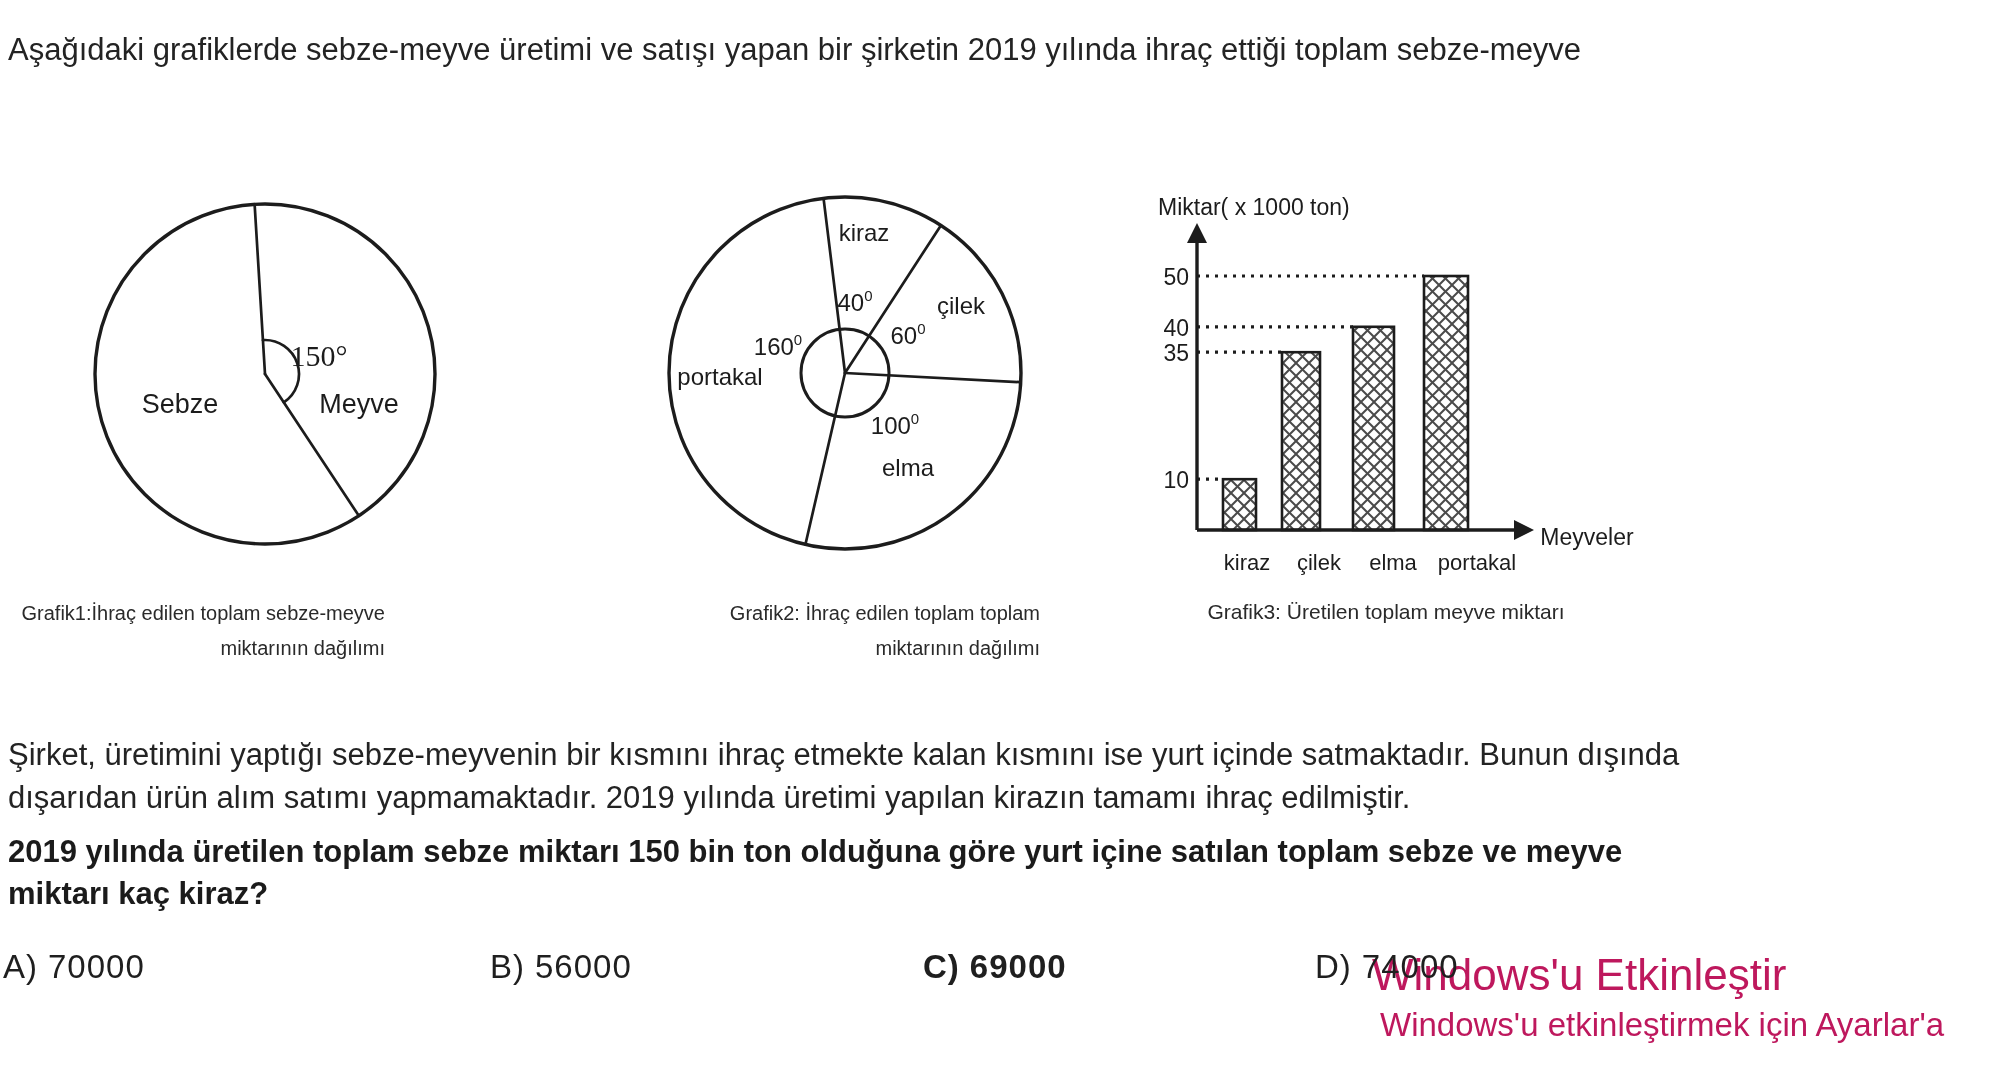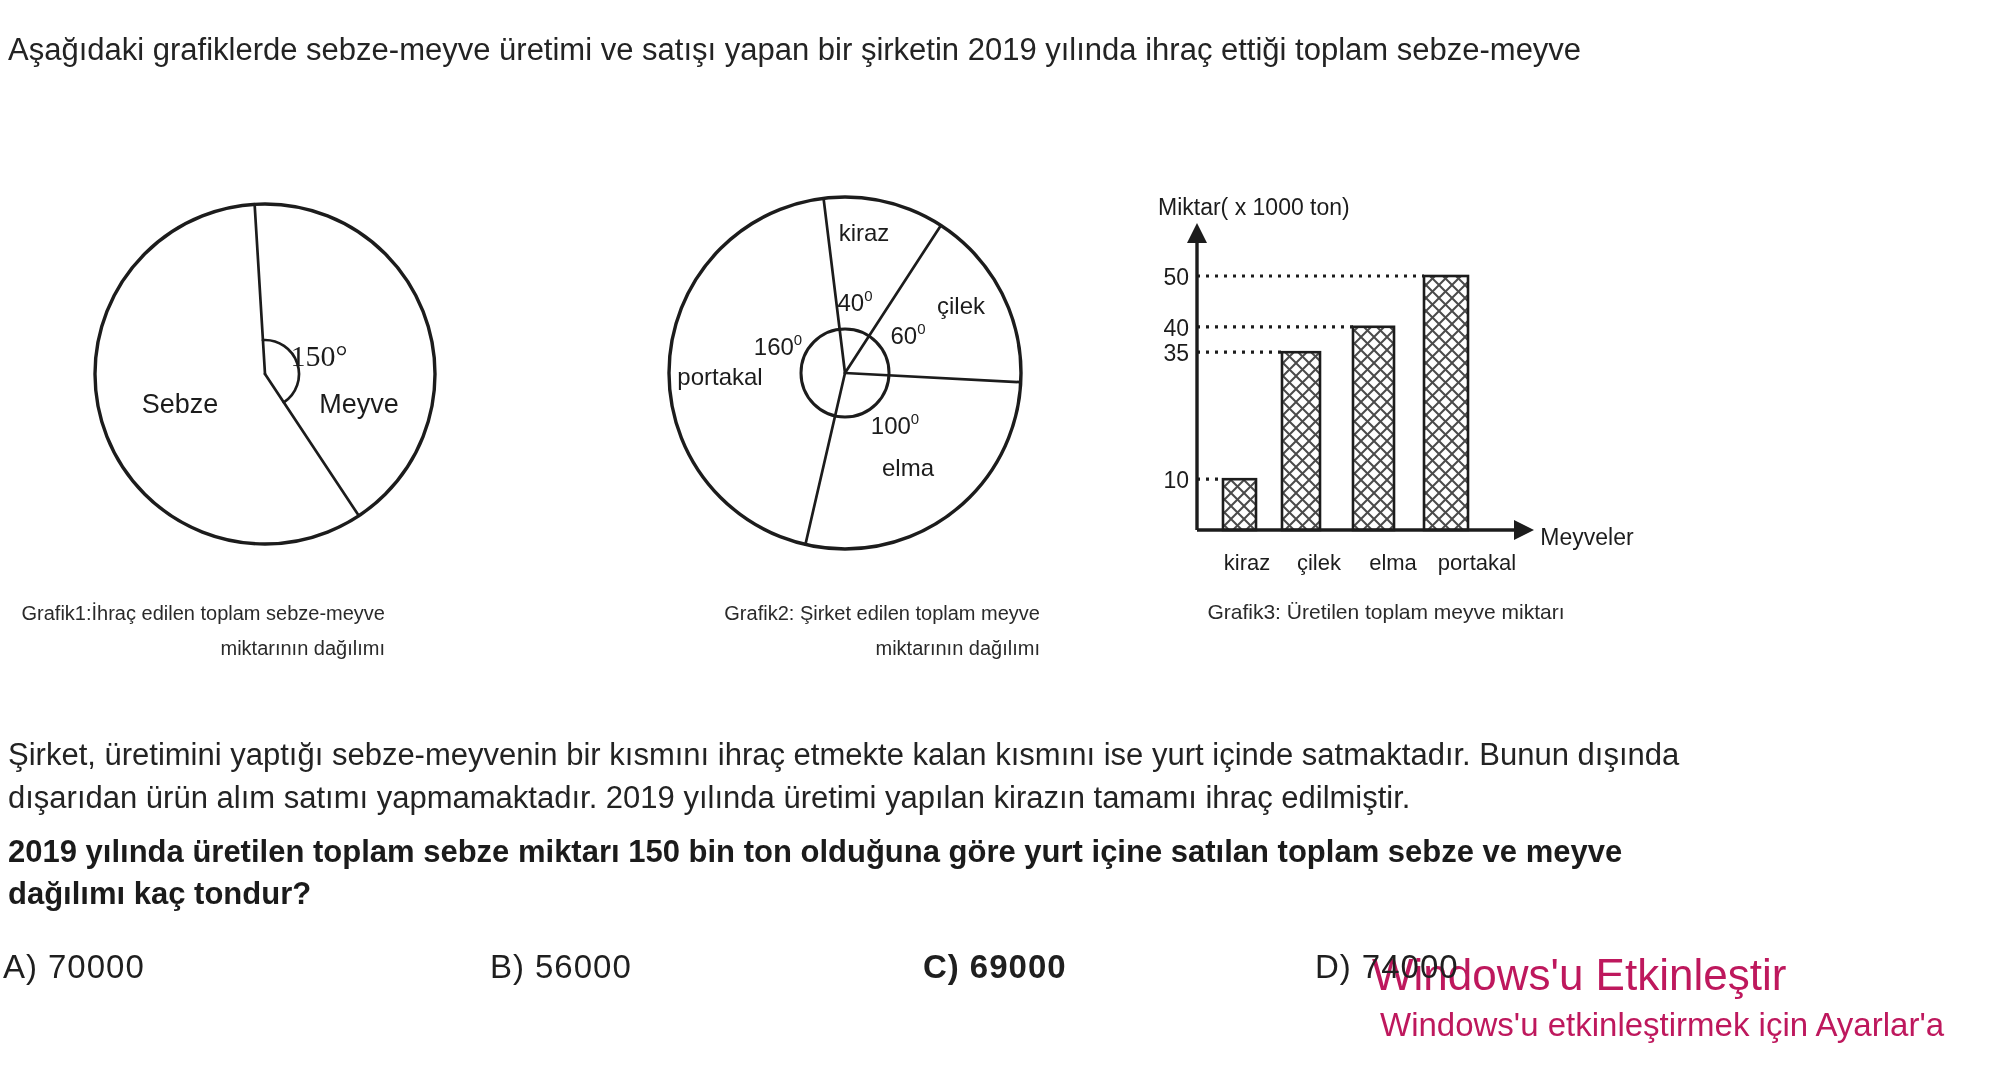--- a/index.html
+++ b/index.html
@@ -75,21 +75,21 @@
     <text class="anglenum" x="196" y="124"><tspan>40</tspan><tspan class="supzero" dy="-10">0</tspan></text>
     <text class="pielabel2" x="302" y="127">çilek</text>
     <text class="anglenum" x="249" y="157"><tspan>60</tspan><tspan class="supzero" dy="-10">0</tspan></text>
     <text class="anglenum" x="119" y="168"><tspan>160</tspan><tspan class="supzero" dy="-10">0</tspan></text>
     <text class="pielabel2" x="61" y="198">portakal</text>
     <text class="anglenum" x="236" y="247"><tspan>100</tspan><tspan class="supzero" dy="-10">0</tspan></text>
     <text class="pielabel2" x="249" y="289">elma</text>
   </svg>
 </div>
 <div class="abs caption" style="left:650px;top:596px;width:390px;">
-  <div>Grafik2: Şirket edilen toplam meyve</div>
+  <div>Grafik2: İhraç edilen toplam toplam</div>
   <div>miktarının dağılımı</div>
 </div>
 
 <div class="abs" style="left:1140px;top:155px;width:560px;height:440px;">
   <svg viewBox="0 0 560 440" width="560" height="440">
     <defs>
       <pattern id="hatch" width="13" height="13" patternUnits="userSpaceOnUse">
         <path d="M0 0 L13 13" stroke="#4a4a4a" stroke-width="2"></path>
         <path d="M13 0 L0 13" stroke="#4a4a4a" stroke-width="2"></path>
       </pattern>
@@ -122,21 +122,21 @@
 </div>
 <div class="abs caption3" style="left:1156px;top:600px;width:460px;">Grafik3: Üretilen toplam meyve miktarı</div>
 
 <div class="abs para" style="left:8px;top:733px;line-height:43px;">
   <div>Şirket, üretimini yaptığı sebze-meyvenin bir kısmını ihraç etmekte kalan kısmını ise yurt içinde satmaktadır. Bunun dışında</div>
   <div>dışarıdan ürün alım satımı yapmamaktadır. 2019 yılında üretimi yapılan kirazın tamamı ihraç edilmiştir.</div>
 </div>
 
 <div class="abs question" style="left:8px;top:831px;">
   <div>2019 yılında üretilen toplam sebze miktarı 150 bin ton olduğuna göre yurt içine satılan toplam sebze ve meyve</div>
-  <div>dağılımı kaç tondur?</div>
+  <div>miktarı kaç kiraz?</div>
 </div>
 
 <div class="abs options" style="left:0px;top:948px;width:2000px;height:45px;">
   <span class="option" style="left:3px;"><span class="key">A)</span><span>70000</span></span>
   <span class="option" style="left:490px;"><span class="key">B)</span><span>56000</span></span>
   <span class="option" style="left:923px;font-weight:bold;"><span class="key">C)</span><span>69000</span></span>
   <span class="option" style="left:1315px;"><span class="key">D)</span><span>74000</span></span>
 </div>
 
 <div class="abs watermark1" style="left:1372px;top:950px;">Windows'u Etkinleştir</div>

